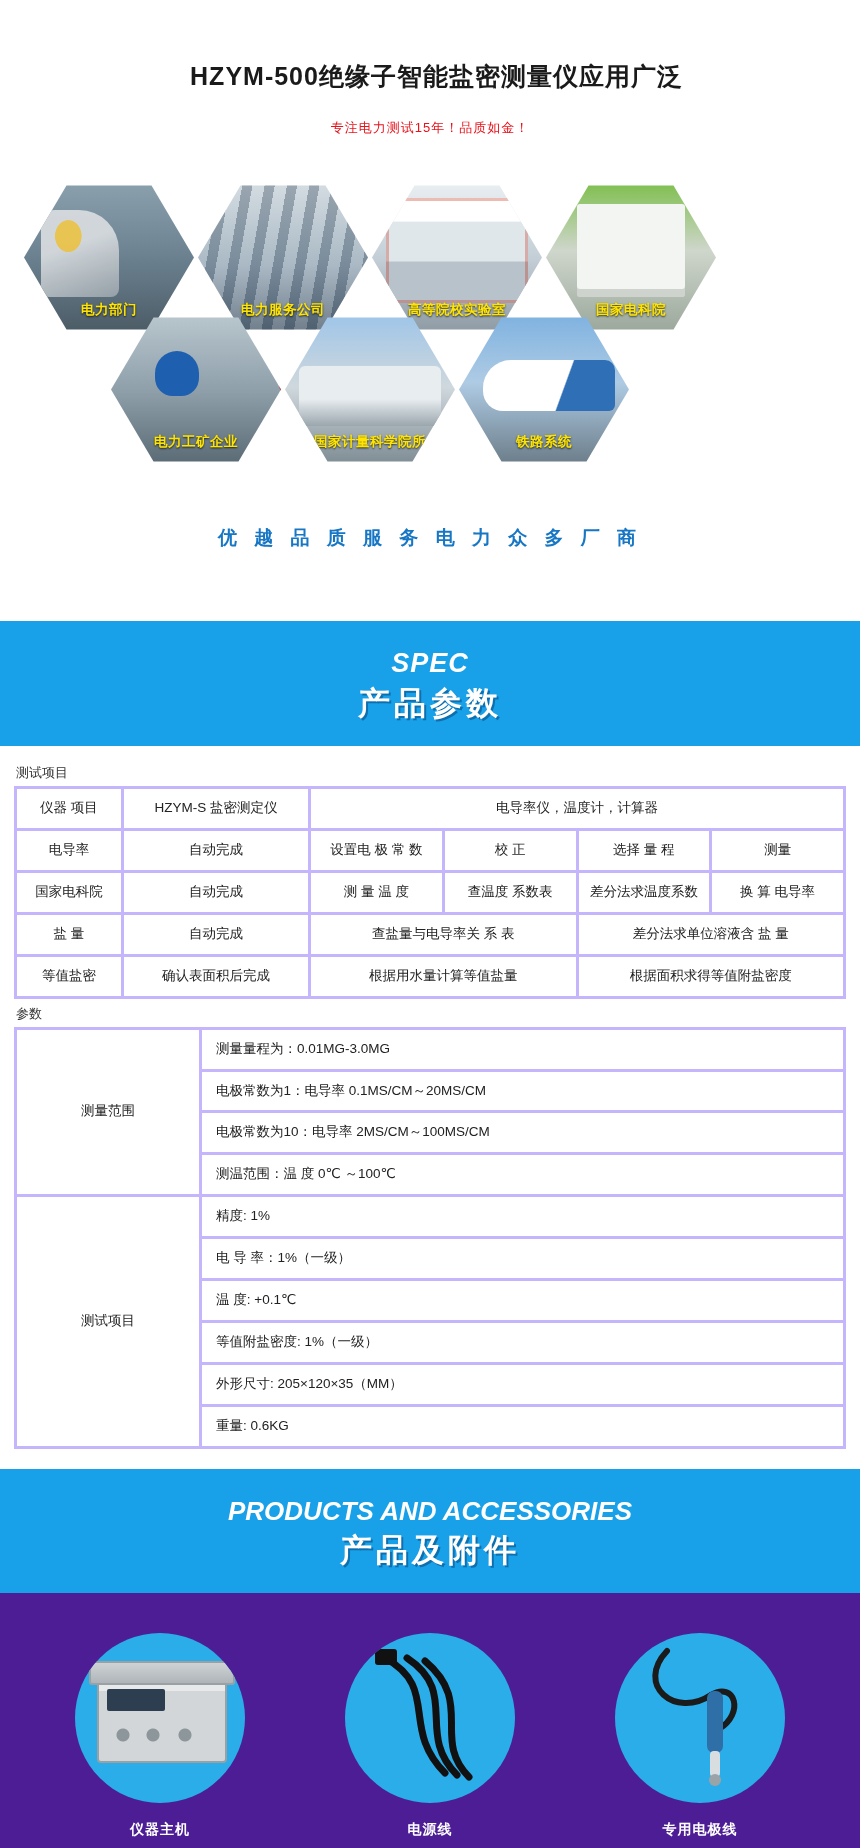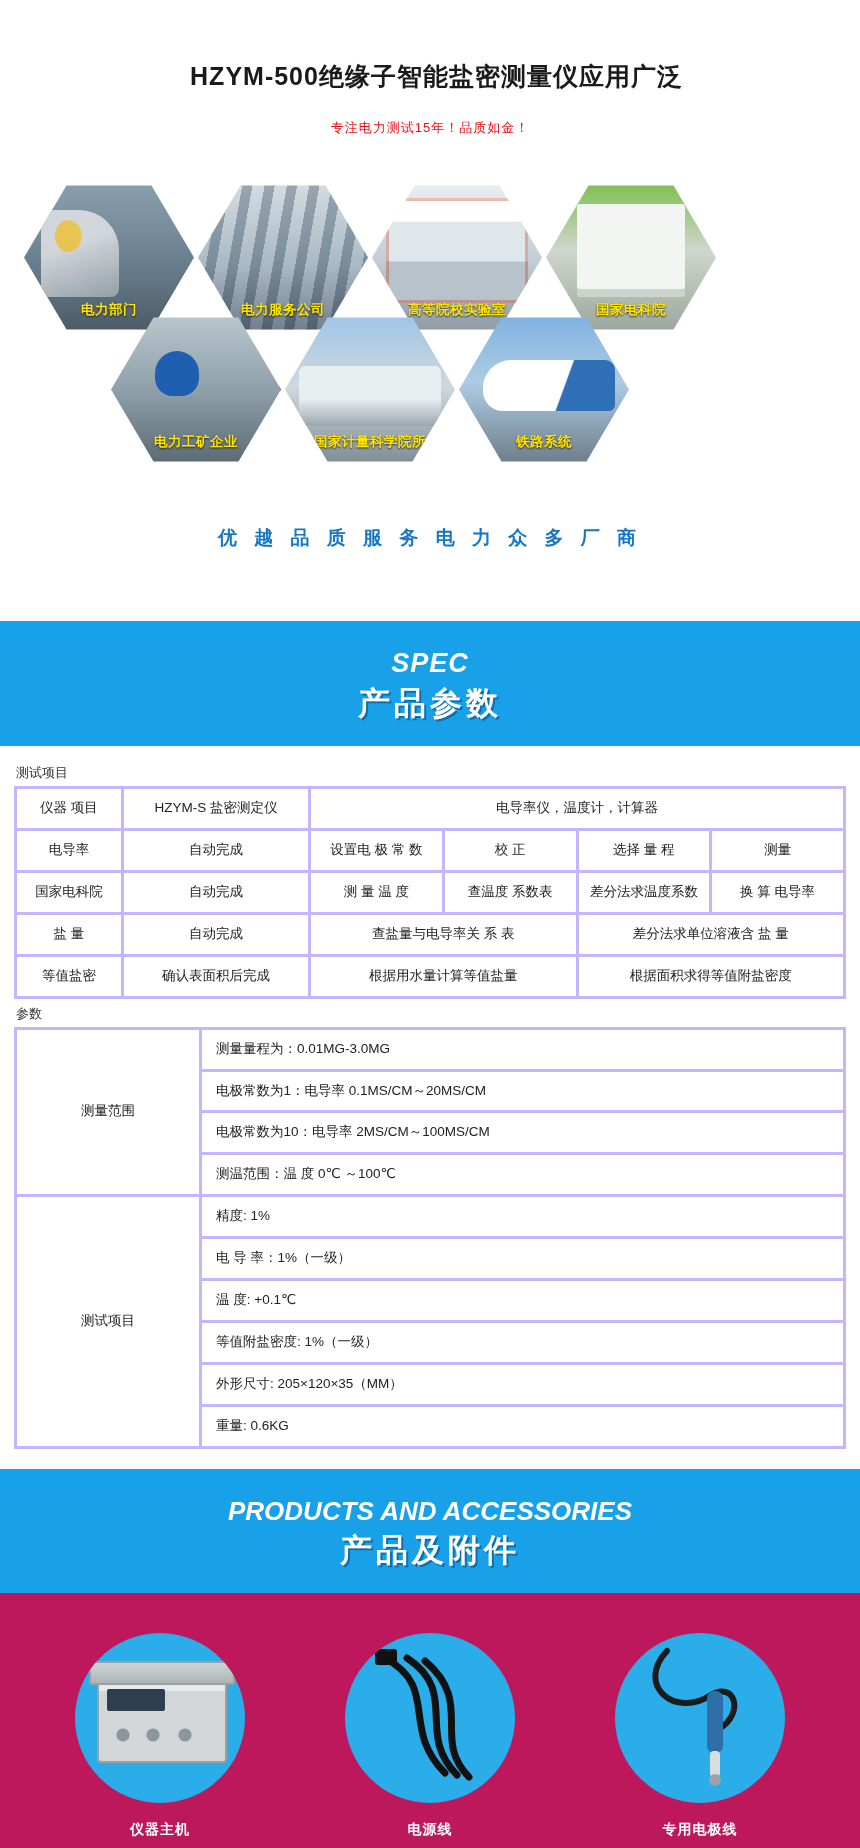--- a/index.html
+++ b/index.html
@@ -171,21 +171,21 @@
   .params-table td.label {
     width: 170px;
   }
   .params-table td.val {
     text-align: left;
     padding-left: 14px;
   }
 
   
   .prod-area {
-    background: #be185d;
+    background: #4c1d95;
     padding: 40px 0 10px 0;
   }
   .prod-row {
     display: flex;
     justify-content: center;
     gap: 40px;
   }
   .prod-item {
     width: 230px;
     text-align: center;

